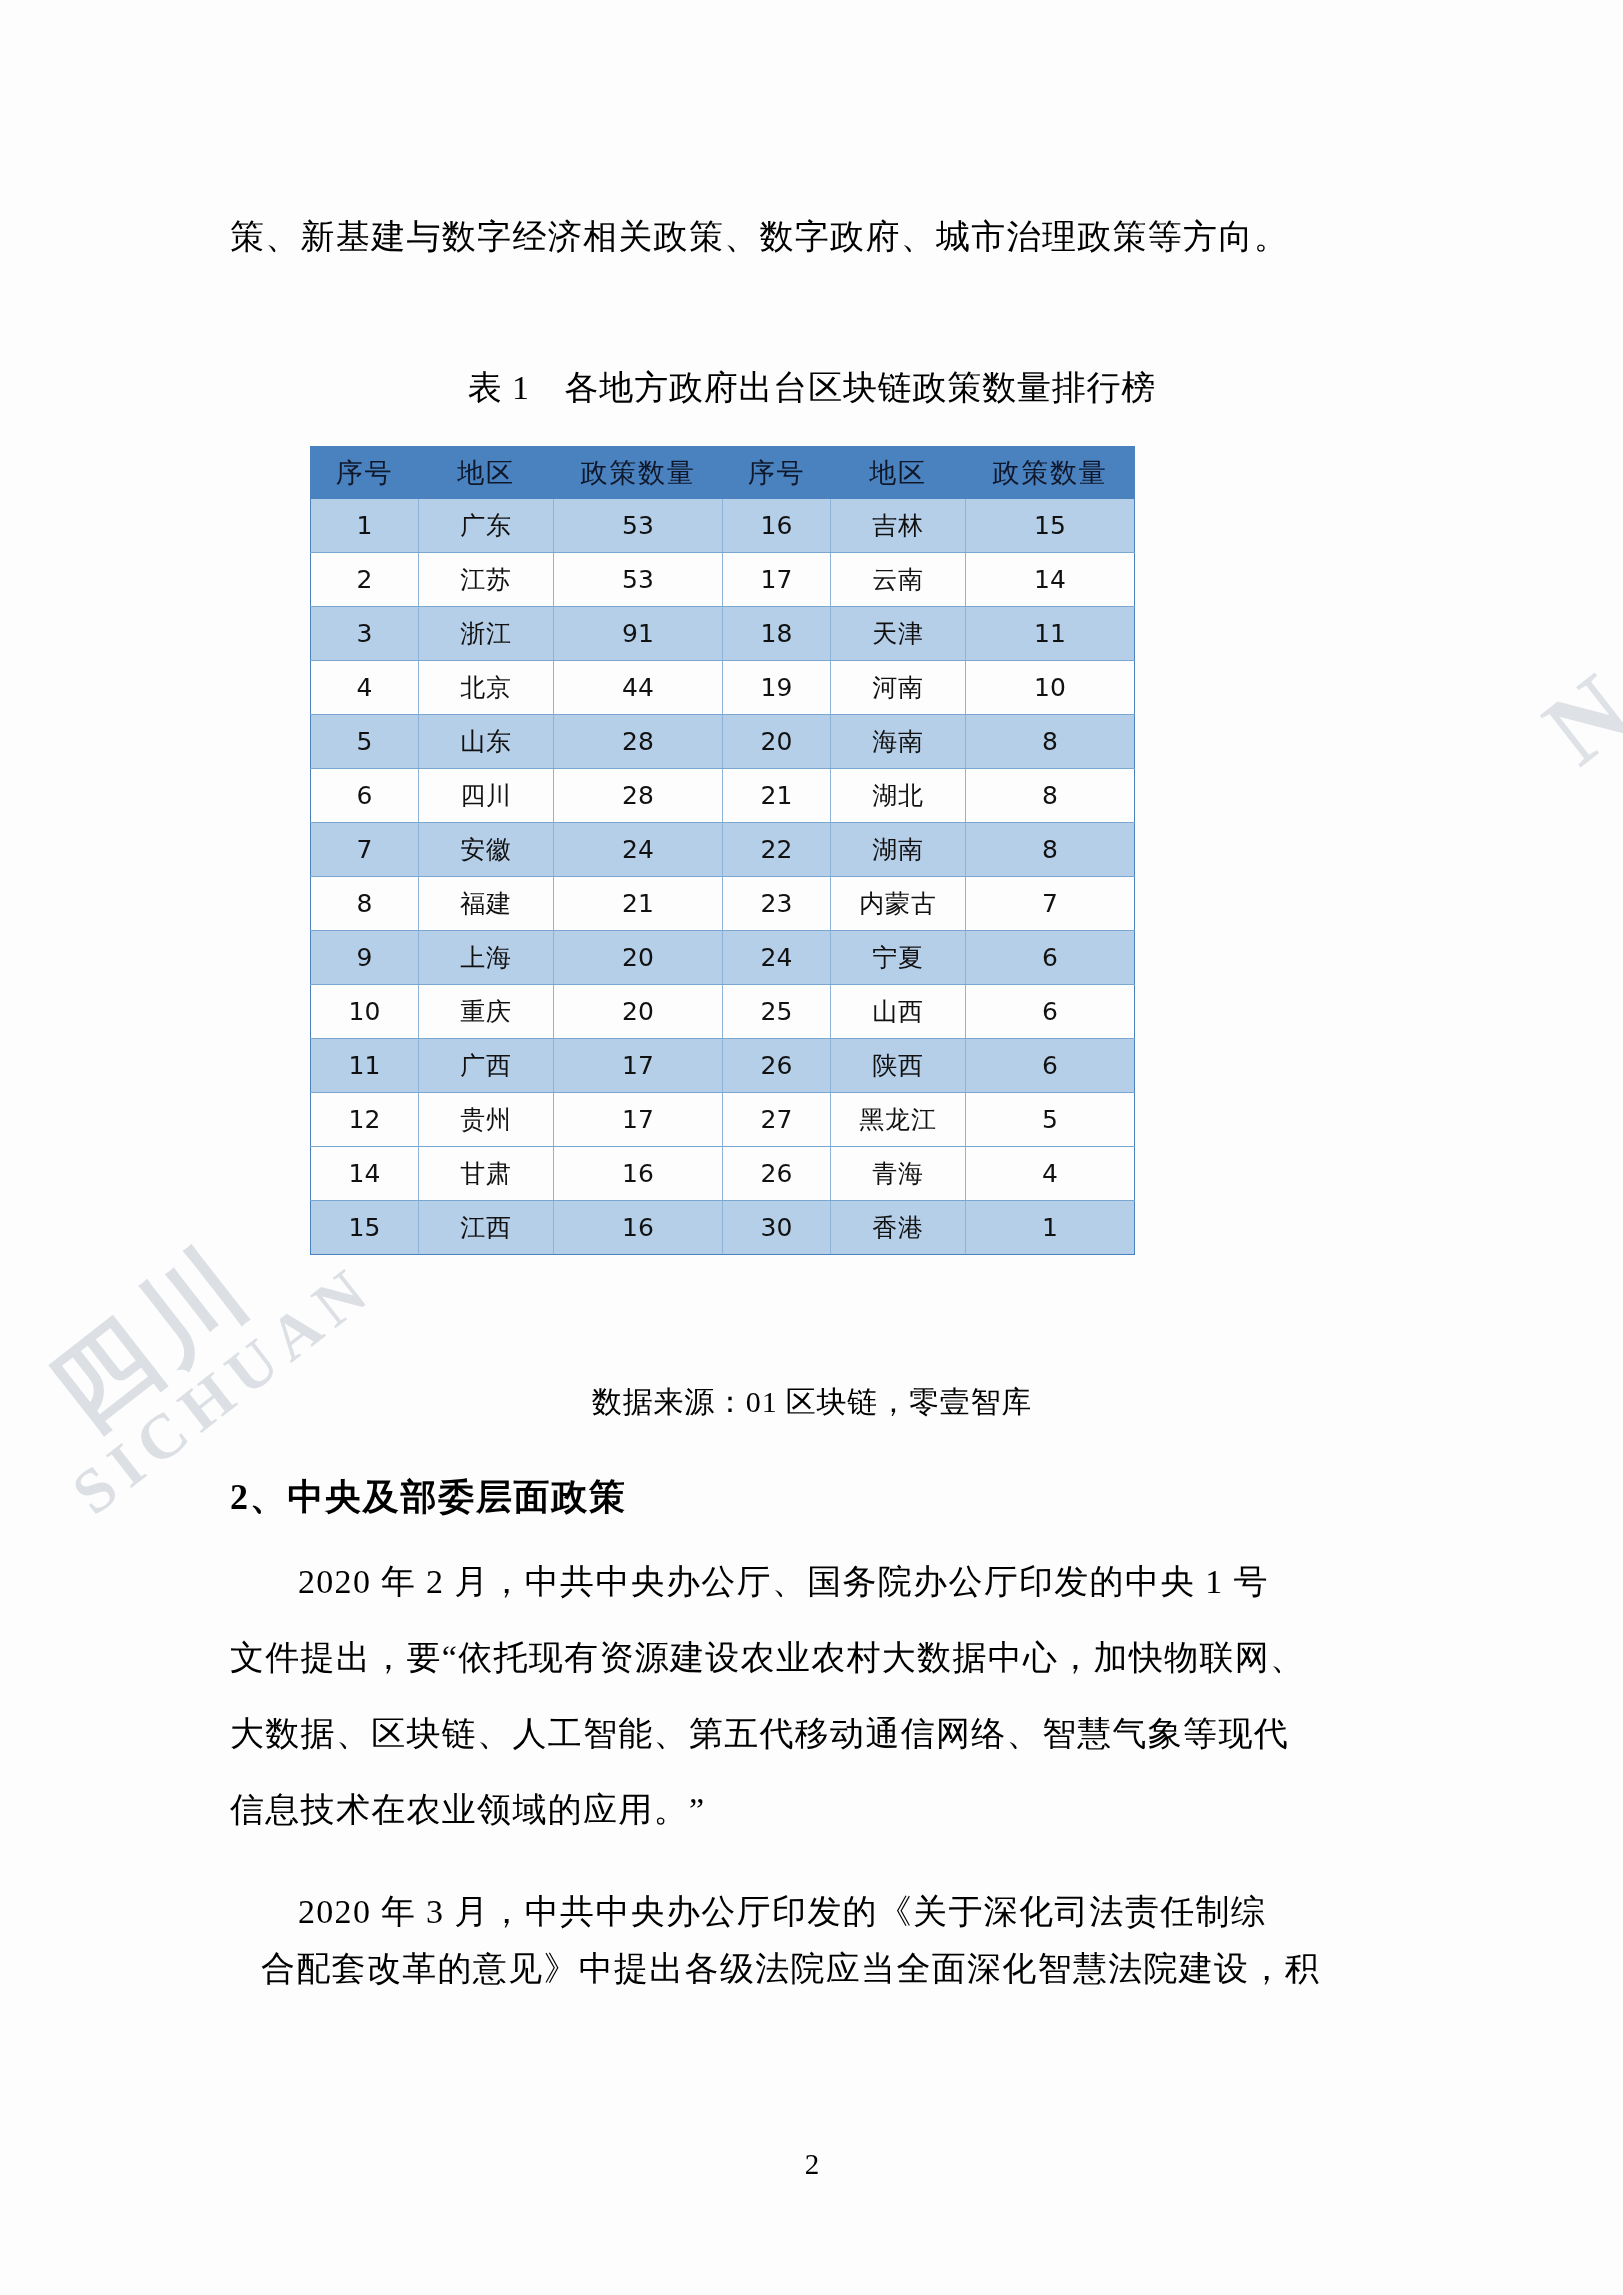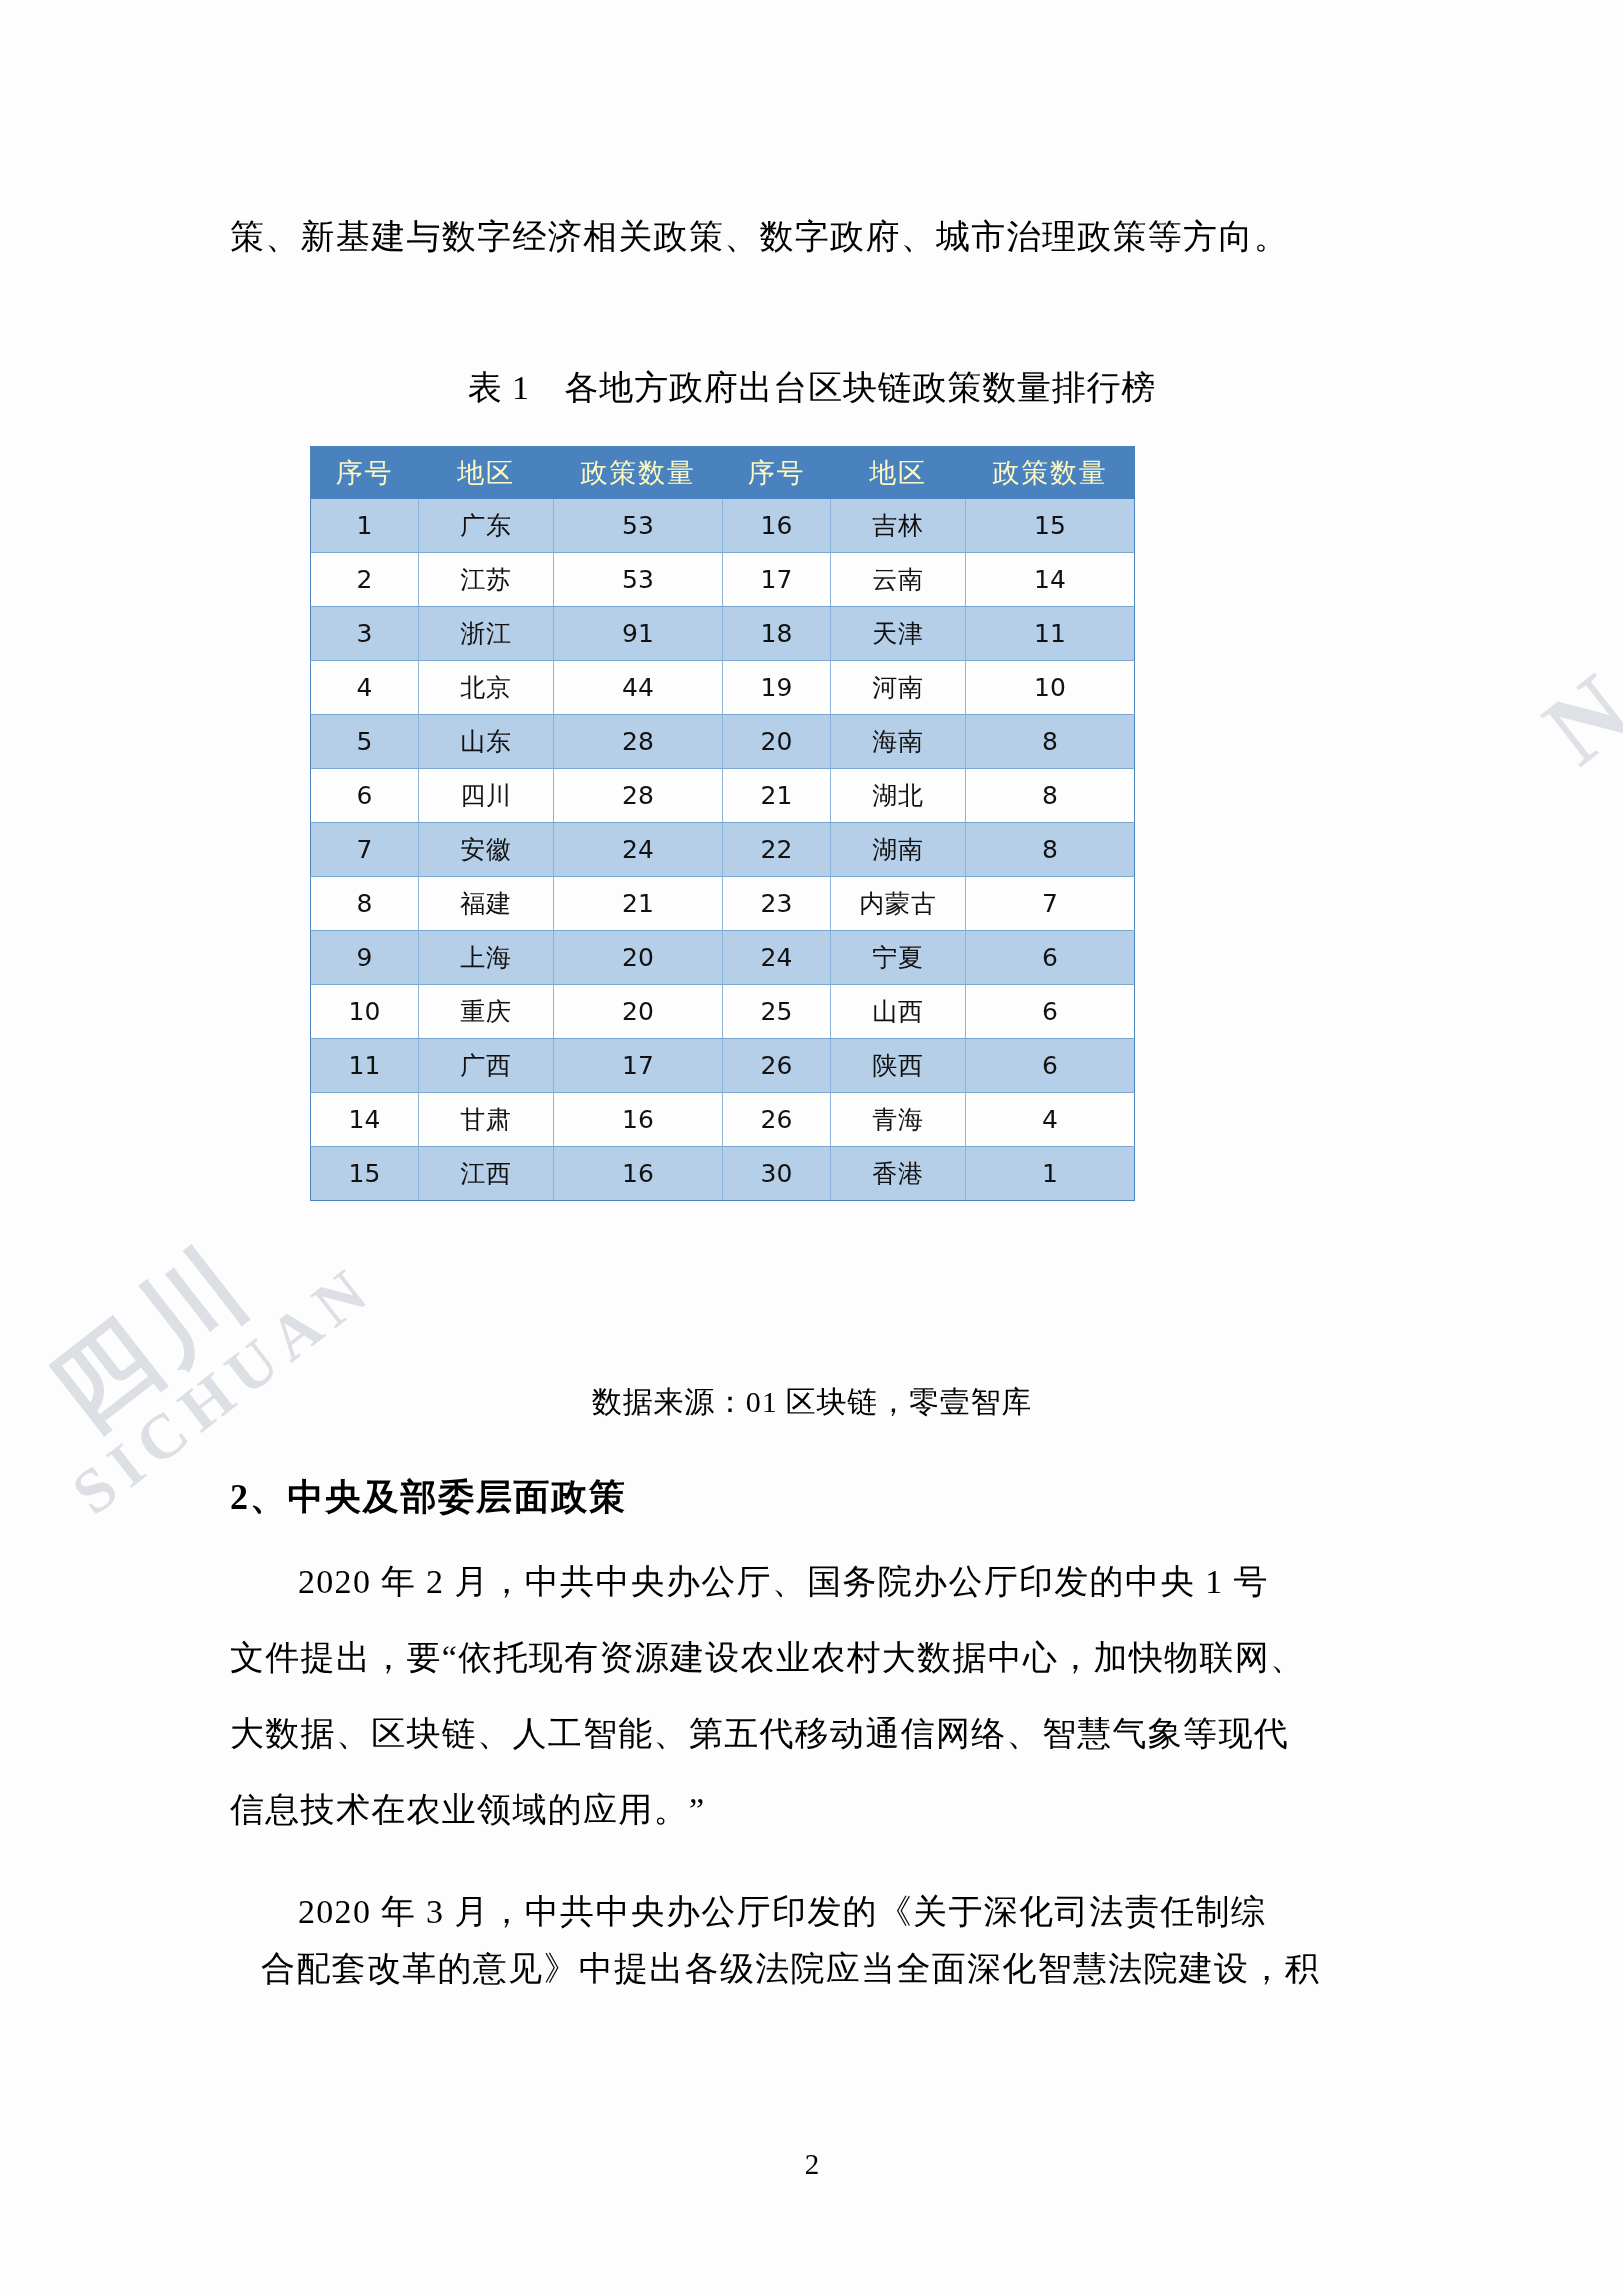--- a/index.html
+++ b/index.html
@@ -120,21 +120,21 @@
     table-layout: fixed;
     font-family: "DejaVu Sans", "Liberation Sans", sans-serif;
     background: #ffffff;
   }
   .rank-table col.c-idx  { width: 108px; }
   .rank-table col.c-reg  { width: 135px; }
   .rank-table col.c-cnt  { width: 169px; }
 
   .rank-table th {
     background: #4a81bf;
-    color: #fef9c3;
+    color: #0f172a;
     font-size: 27px;
     font-weight: normal;
     height: 49px;
     border: 0.8px solid #4a81bf;
     letter-spacing: 1.7px;
   }
   .rank-table td {
     height: 51px;
     text-align: center;
     font-size: 25px;
@@ -282,20 +282,28 @@
           </tr>
           <tr class="shaded">
             <td>11</td>
             <td class="cn-cell">广西</td>
             <td>17</td>
             <td>26</td>
             <td class="cn-cell">陕西</td>
             <td>6</td>
           </tr>
           <tr class="plain">
+            <td>12</td>
+            <td class="cn-cell">贵州</td>
+            <td>17</td>
+            <td>27</td>
+            <td class="cn-cell">黑龙江</td>
+            <td>5</td>
+          </tr>
+          <tr class="plain">
             <td>14</td>
             <td class="cn-cell">甘肃</td>
             <td>16</td>
             <td>26</td>
             <td class="cn-cell">青海</td>
             <td>4</td>
           </tr>
           <tr class="shaded">
             <td>15</td>
             <td class="cn-cell">江西</td>

